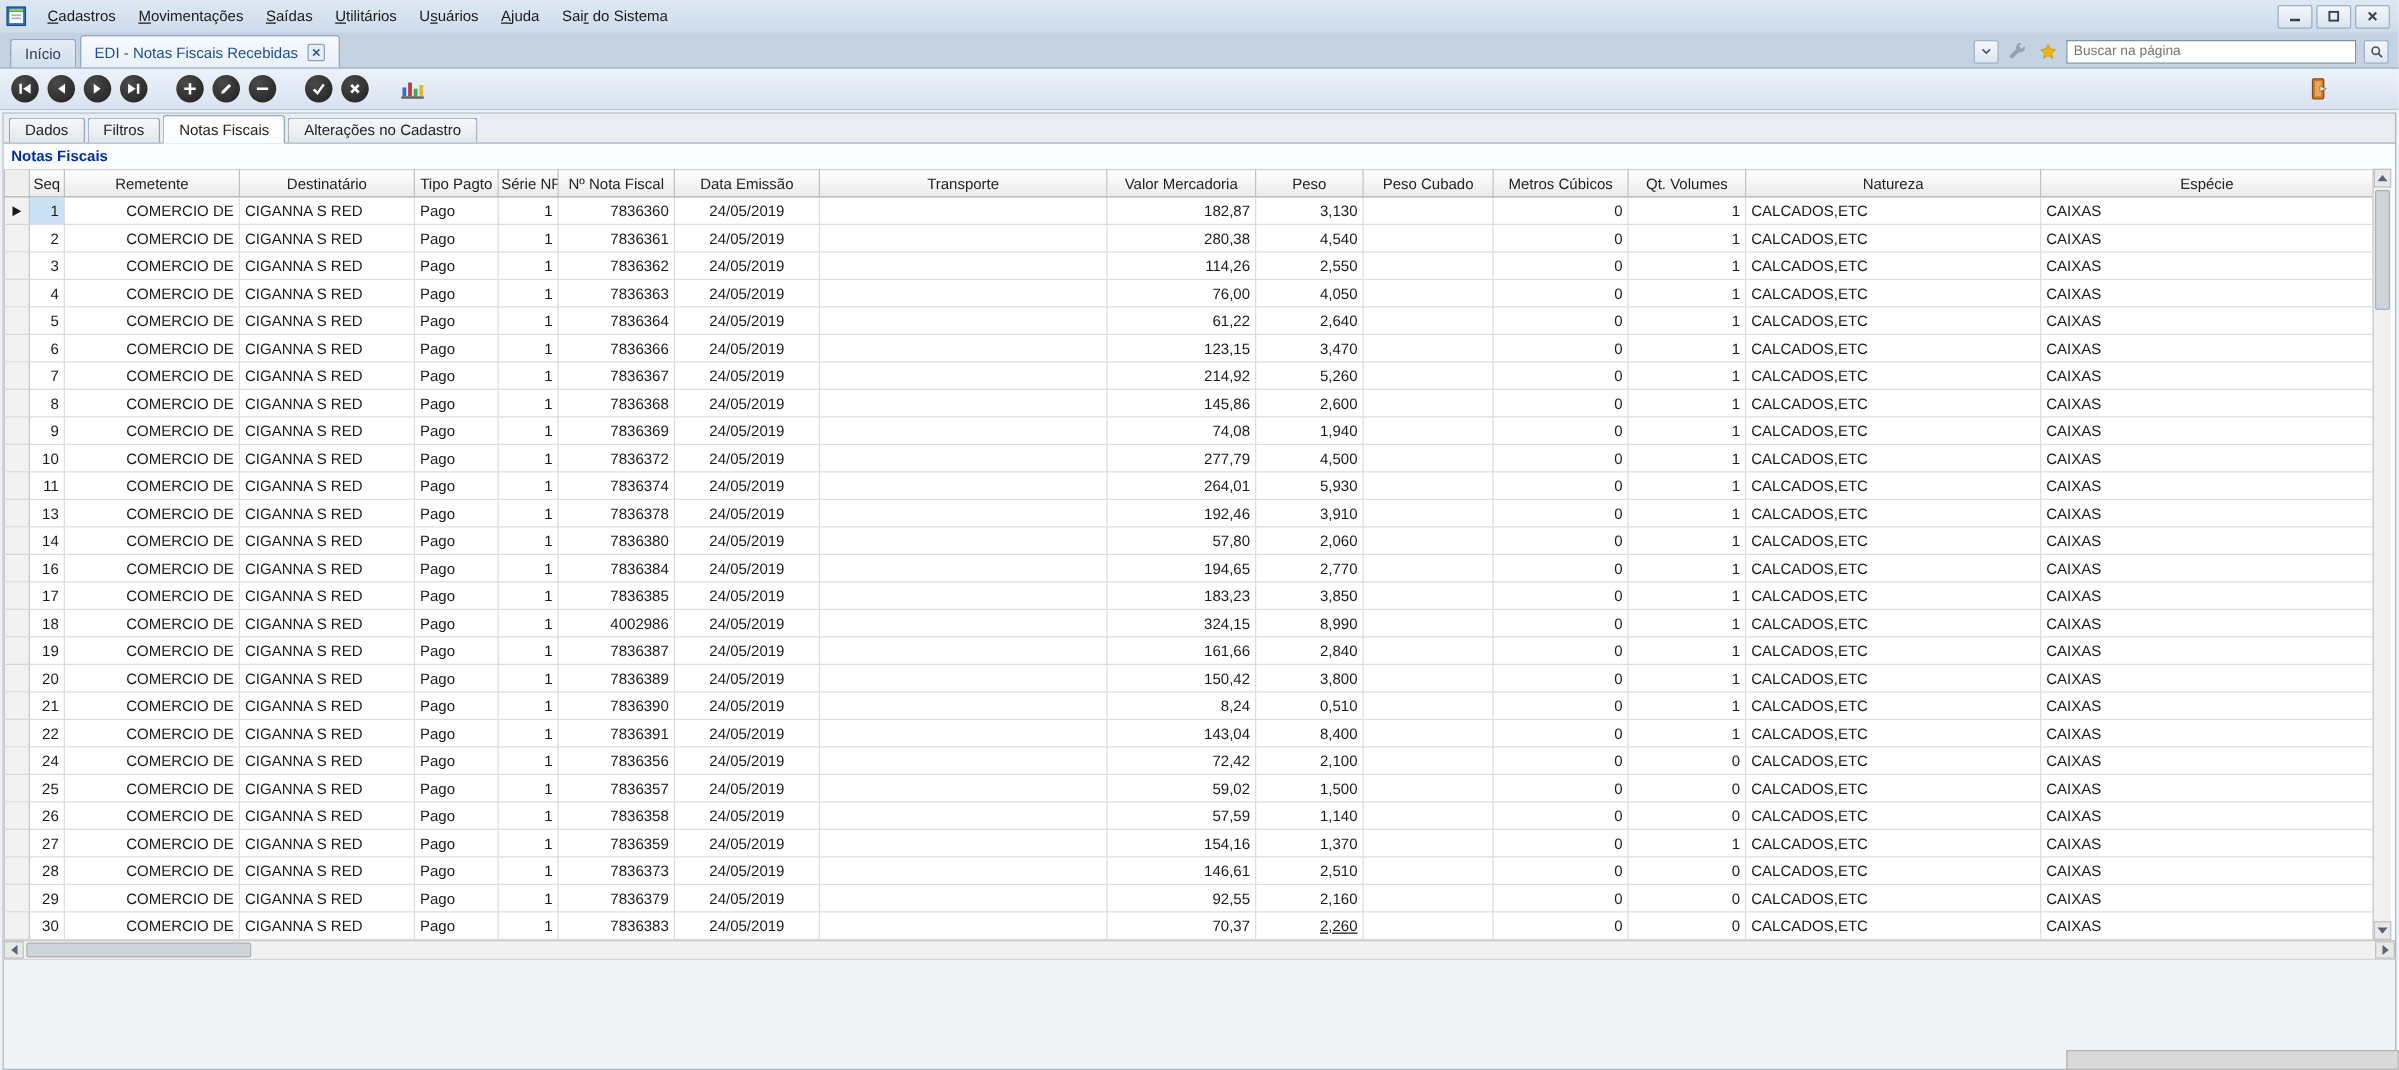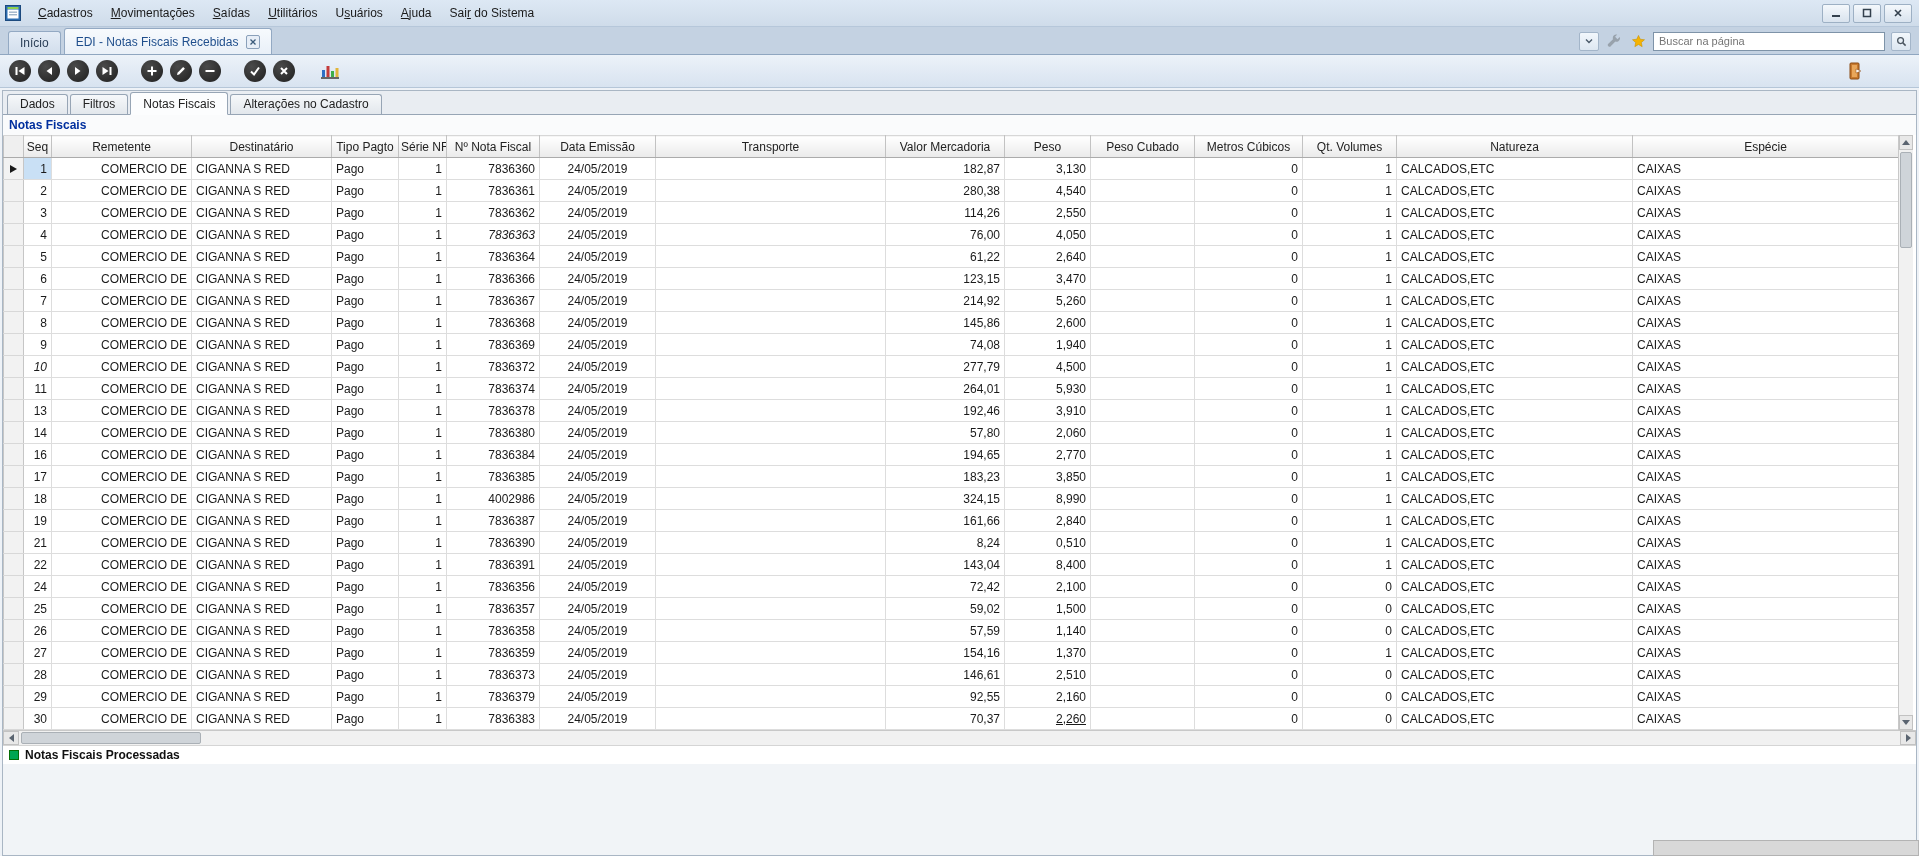--- a/index.html
+++ b/index.html
@@ -326,21 +326,21 @@
                 <td style="text-align: left;">CALCADOS,ETC</td>
                 <td style="text-align: left;">CAIXAS</td>
               </tr>
               <tr>
                 <td class="ind"></td>
                 <td style="text-align: right;">4</td>
                 <td style="text-align: right;">COMERCIO DE</td>
                 <td style="text-align: left;">CIGANNA S RED</td>
                 <td style="text-align: left;">Pago</td>
                 <td style="text-align: right;">1</td>
-                <td style="text-align: right; font-style: italic;">7836363</td>
+                <td style="text-align: right;">7836363</td>
                 <td style="text-align: center;">24/05/2019</td>
                 <td style="text-align: left;"></td>
                 <td style="text-align: right;">76,00</td>
                 <td style="text-align: right;">4,050</td>
                 <td style="text-align: right;"></td>
                 <td style="text-align: right;">0</td>
                 <td style="text-align: right;">1</td>
                 <td style="text-align: left;">CALCADOS,ETC</td>
                 <td style="text-align: left;">CAIXAS</td>
               </tr>
@@ -429,21 +429,21 @@
                 <td style="text-align: right;">74,08</td>
                 <td style="text-align: right;">1,940</td>
                 <td style="text-align: right;"></td>
                 <td style="text-align: right;">0</td>
                 <td style="text-align: right;">1</td>
                 <td style="text-align: left;">CALCADOS,ETC</td>
                 <td style="text-align: left;">CAIXAS</td>
               </tr>
               <tr>
                 <td class="ind"></td>
-                <td style="text-align: right; font-style: italic;">10</td>
+                <td style="text-align: right;">10</td>
                 <td style="text-align: right;">COMERCIO DE</td>
                 <td style="text-align: left;">CIGANNA S RED</td>
                 <td style="text-align: left;">Pago</td>
                 <td style="text-align: right;">1</td>
                 <td style="text-align: right;">7836372</td>
                 <td style="text-align: center;">24/05/2019</td>
                 <td style="text-align: left;"></td>
                 <td style="text-align: right;">277,79</td>
                 <td style="text-align: right;">4,500</td>
                 <td style="text-align: right;"></td>
@@ -565,20 +565,38 @@
                 <td style="text-align: right;">19</td>
                 <td style="text-align: right;">COMERCIO DE</td>
                 <td style="text-align: left;">CIGANNA S RED</td>
                 <td style="text-align: left;">Pago</td>
                 <td style="text-align: right;">1</td>
                 <td style="text-align: right;">7836387</td>
                 <td style="text-align: center;">24/05/2019</td>
                 <td style="text-align: left;"></td>
                 <td style="text-align: right;">161,66</td>
                 <td style="text-align: right;">2,840</td>
+                <td style="text-align: right;"></td>
+                <td style="text-align: right;">0</td>
+                <td style="text-align: right;">1</td>
+                <td style="text-align: left;">CALCADOS,ETC</td>
+                <td style="text-align: left;">CAIXAS</td>
+              </tr>
+              <tr>
+                <td class="ind"></td>
+                <td style="text-align: right;">20</td>
+                <td style="text-align: right;">COMERCIO DE</td>
+                <td style="text-align: left;">CIGANNA S RED</td>
+                <td style="text-align: left;">Pago</td>
+                <td style="text-align: right;">1</td>
+                <td style="text-align: right;">7836389</td>
+                <td style="text-align: center;">24/05/2019</td>
+                <td style="text-align: left;"></td>
+                <td style="text-align: right;">150,42</td>
+                <td style="text-align: right;">3,800</td>
                 <td style="text-align: right;"></td>
                 <td style="text-align: right;">0</td>
                 <td style="text-align: right;">1</td>
                 <td style="text-align: left;">CALCADOS,ETC</td>
                 <td style="text-align: left;">CAIXAS</td>
               </tr>
               <tr>
                 <td class="ind"></td>
                 <td style="text-align: right;">21</td>
                 <td style="text-align: right;">COMERCIO DE</td>
@@ -761,21 +779,17 @@
           <span class="arr-left"></span>
         </div>
       <div class="track">
           <div class="hthumb"></div>
         </div>
       <div class="sbtn">
           <span class="arr-right"></span>
         </div>
     </div>
 
-    <div class="legend-strip">
-      <span class="legend-swatch" style="background: rgb(0, 166, 81);"></span>
-      <span class="legend-label">Notas Fiscais Processadas</span>
-    </div>
   </div>
 
   <div class="corner-box"></div>
 
 </div>
 
 </body></html>

